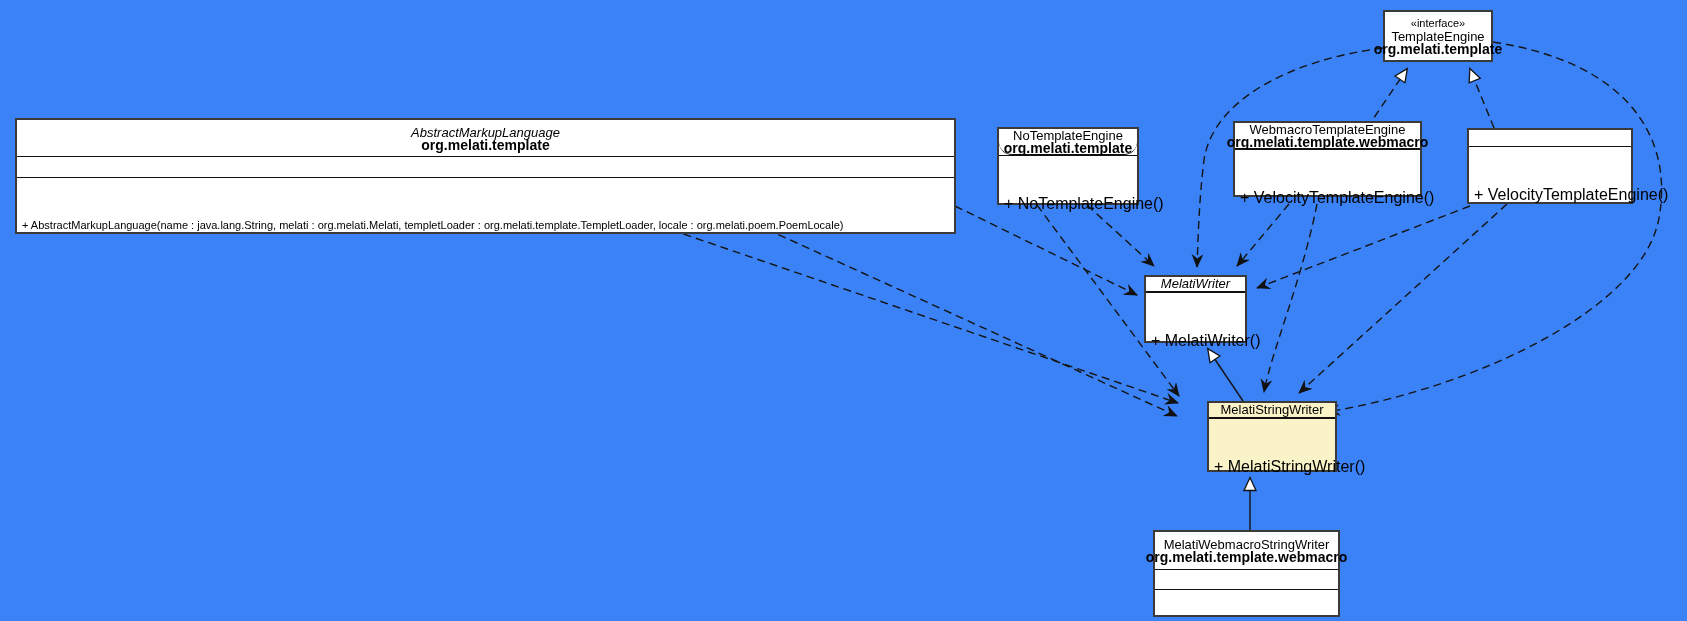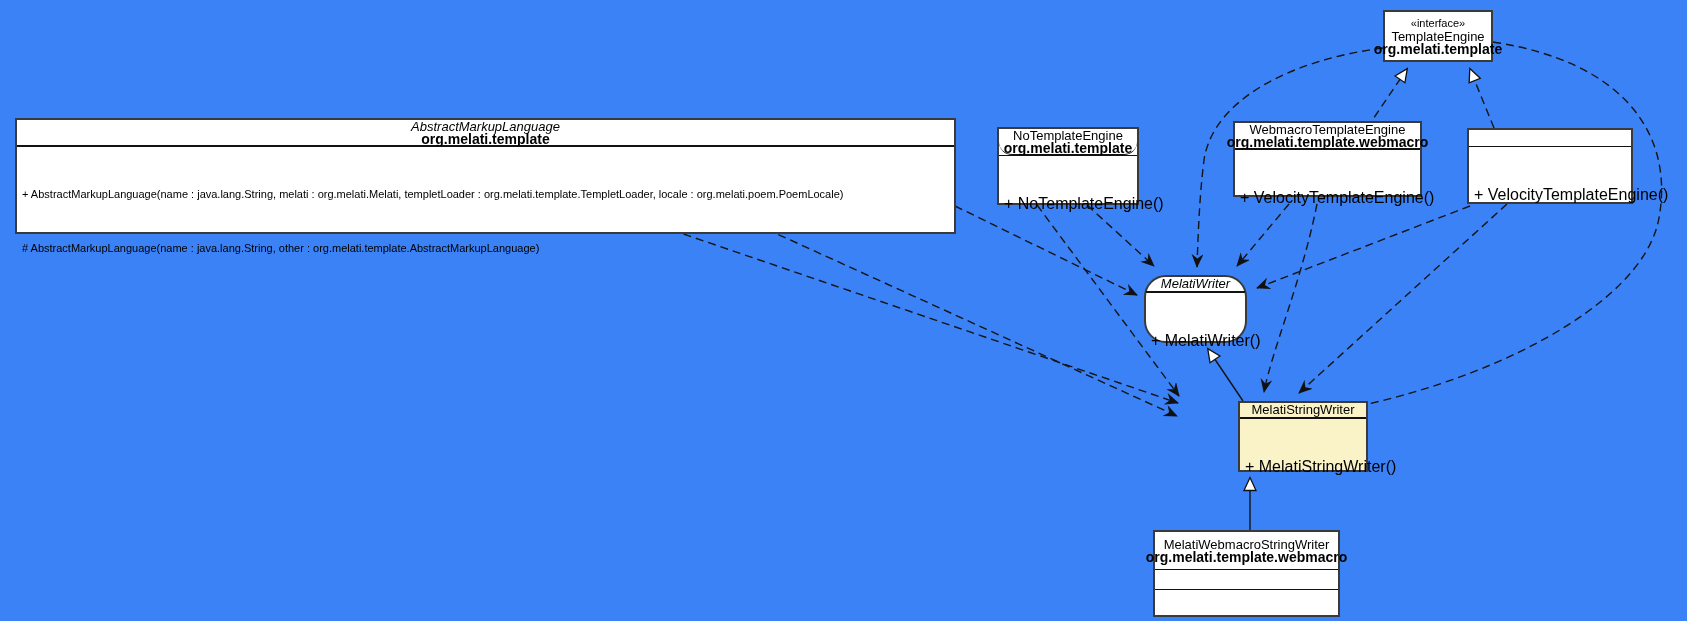--- a/index.html
+++ b/index.html
@@ -64,21 +64,20 @@
   </div>
 
   <div class="uml-box" style="left:15px;top:118px;width:941px;height:116px;">
     <div class="uml-title" style="height:37px;">
       <div class="cls-name abstract">AbstractMarkupLanguage</div>
       <div class="pkg">org.melati.template</div>
     </div>
     <div class="uml-fields" style="height:20px;"></div>
     <div class="uml-methods small-methods" style="flex:1;">
       <div class="m">+ AbstractMarkupLanguage(name : java.lang.String, melati : org.melati.Melati, templetLoader : org.melati.template.TempletLoader, locale : org.melati.poem.PoemLocale)</div>
-      <div class="m"># AbstractMarkupLanguage(name : java.lang.String, other : org.melati.template.AbstractMarkupLanguage)</div>
     </div>
   </div>
 
   <div class="uml-box" style="left:997px;top:127px;width:142px;height:78px;">
     <div class="uml-title" style="height:35px;border-radius:16px;">
       <div class="cls-name">NoTemplateEngine</div>
       <div class="pkg">org.melati.template</div>
     </div>
     <div class="uml-fields" style="height:21px;"></div>
     <div class="uml-methods" style="flex:1;">
@@ -97,31 +96,31 @@
     </div>
   </div>
 
   <div class="uml-box" style="left:1467px;top:128px;width:166px;height:76px;">
     <div class="uml-fields" style="height:20px;"></div>
     <div class="uml-methods" style="flex:1;">
       <div class="m">+ VelocityTemplateEngine()</div>
     </div>
   </div>
 
-  <div class="uml-box" style="left:1144px;top:275px;width:103px;height:68px;border-radius:22px;">
+  <div class="uml-box" style="left:1144px;top:275px;width:103px;height:68px;">
     <div class="uml-title" style="height:25px;">
       <div class="cls-name abstract">MelatiWriter</div>
     </div>
     <div class="uml-fields" style="height:18px;"></div>
     <div class="uml-methods" style="flex:1;">
       <div class="m">+ MelatiWriter()</div>
     </div>
   </div>
 
-  <div class="uml-box" id="box-melatistringwriter" style="left: 1238px; top: 401px; width: 130px; height: 71px; background: rgb(251, 243, 200);">
+  <div class="uml-box" id="box-melatistringwriter" style="left: 1207px; top: 401px; width: 130px; height: 71px; background: rgb(251, 243, 200);">
     <div class="uml-title" style="height:26px;">
       <div class="cls-name">MelatiStringWriter</div>
     </div>
     <div class="uml-fields" style="height:19px;"></div>
     <div class="uml-methods" style="flex:1;">
       <div class="m">+ MelatiStringWriter()</div>
     </div>
   </div>
 
   <div class="uml-box" style="left:1153px;top:530px;width:187px;height:87px;">

